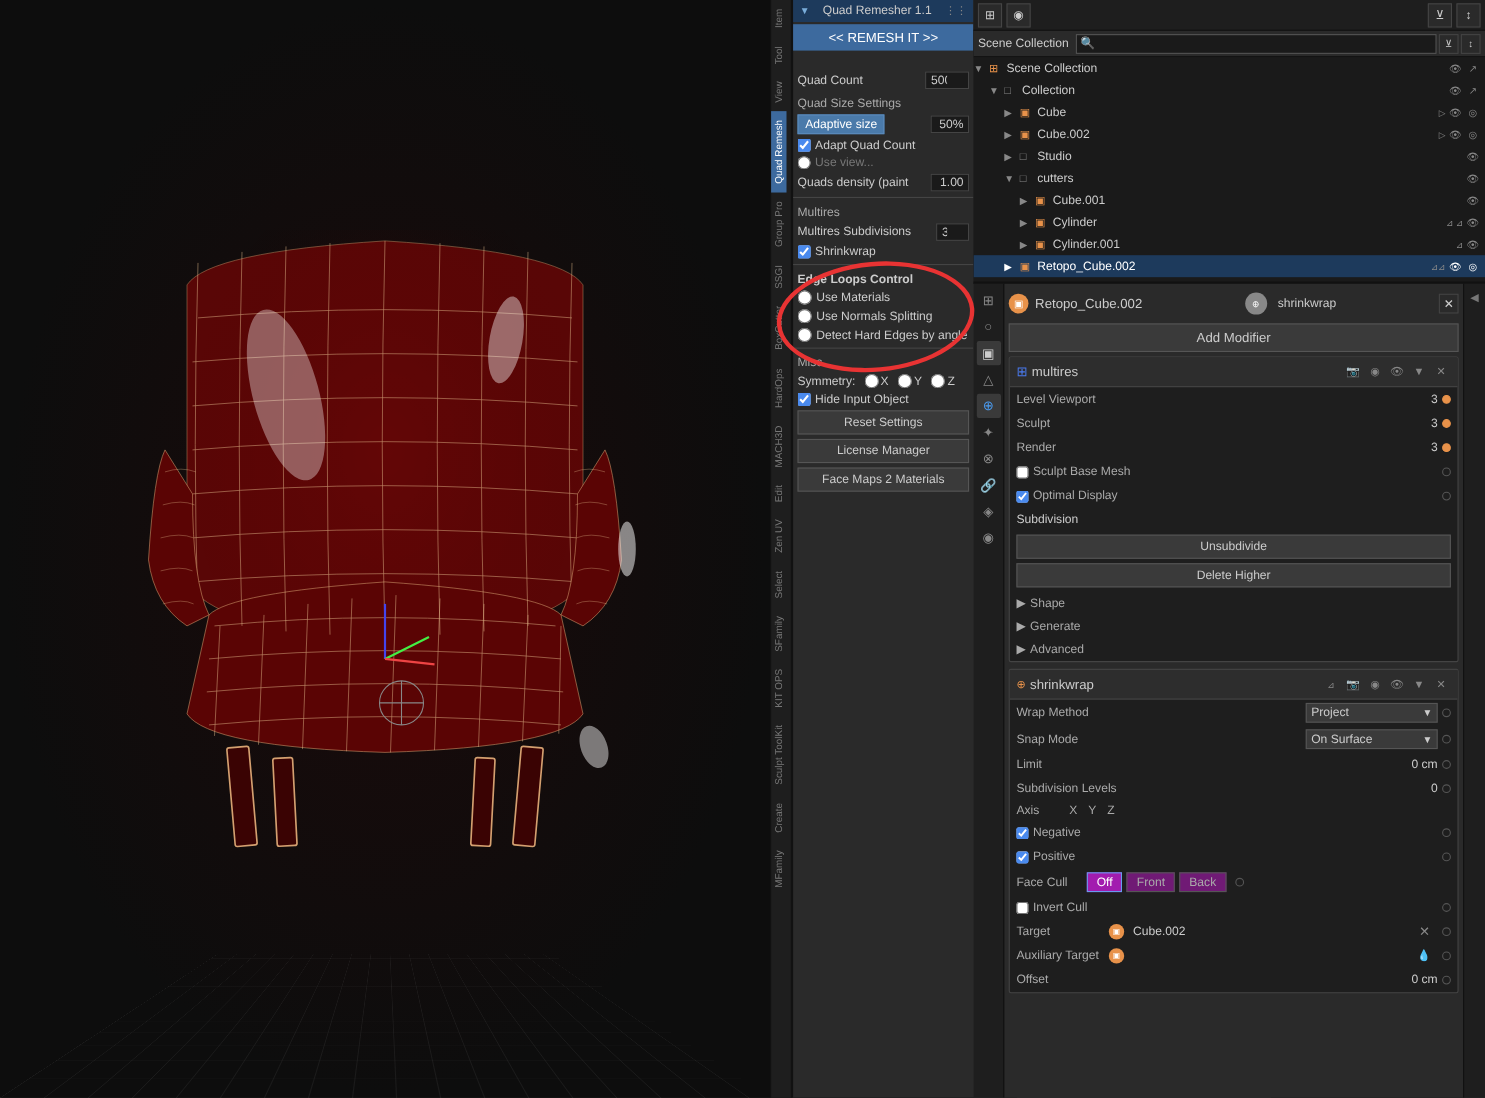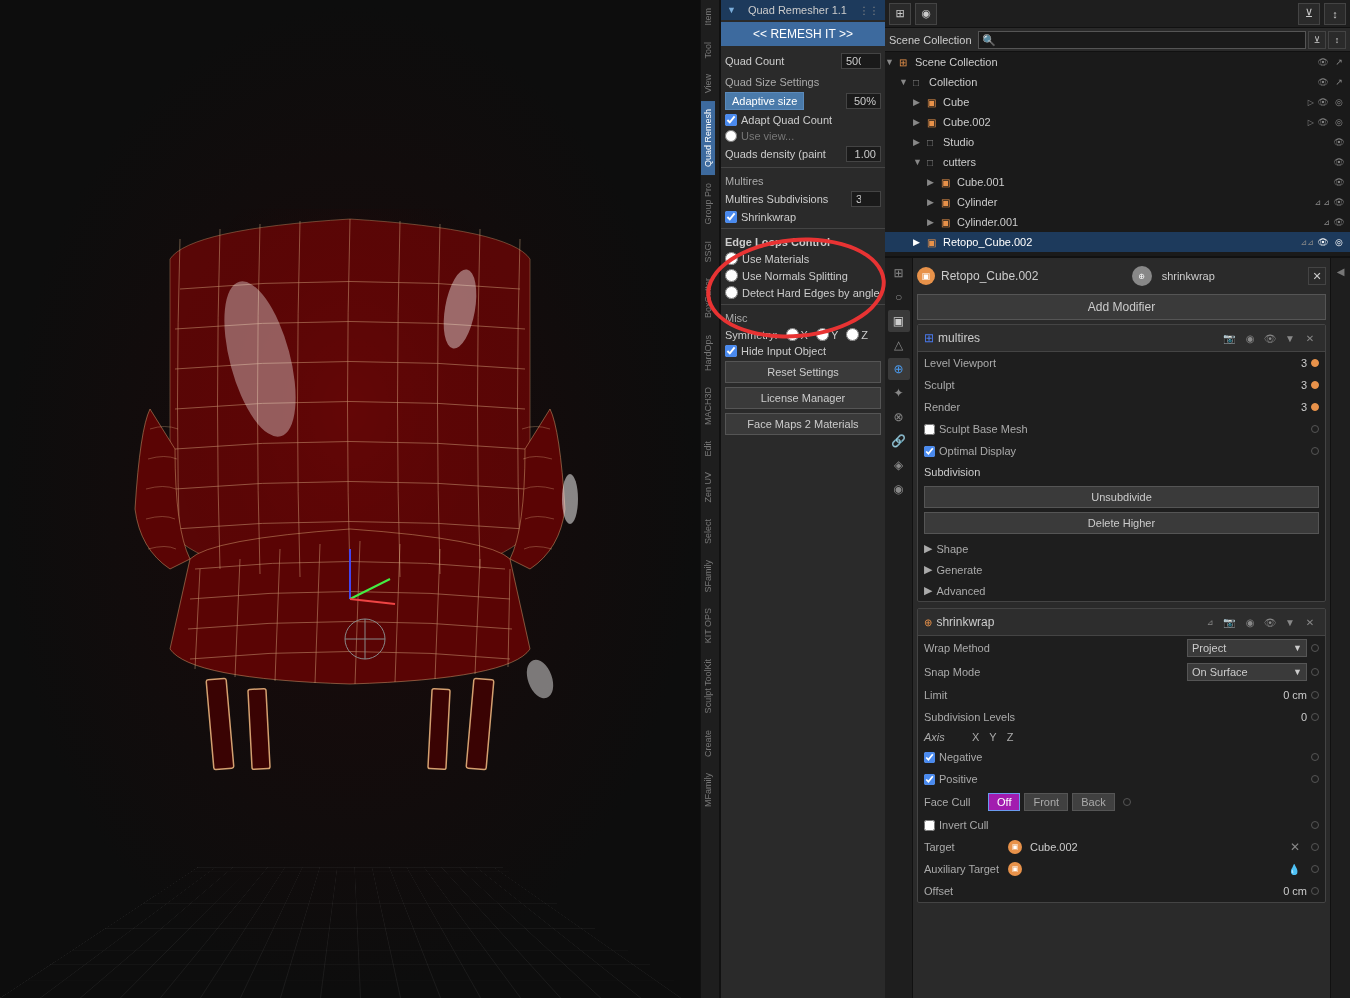--- a/index.html
+++ b/index.html
@@ -88,21 +88,21 @@
     }
 
     .remesh-btn {
       width: 100%;
       background: #3d6a9e;
       border: none;
       color: #fff;
       padding: 5px;
       font-size: 12px;
       cursor: pointer;
-      margin-bottom: 4px;
+      margin-bottom: 16px;
       text-align: center;
     }
 
     .row-label-value {
       display: flex;
       justify-content: space-between;
       align-items: center;
       padding: 3px 4px;
       font-size: 11px;
     }
@@ -568,21 +568,20 @@
       display: flex;
       align-items: center;
       padding: 3px 6px;
       font-size: 11px;
       gap: 8px;
     }
 
     .axis-label {
       color: #aaa;
       min-width: 40px;
-      font-style: italic;
     }
 
     .face-cull-row {
       display: flex;
       align-items: center;
       padding: 3px 6px;
       font-size: 11px;
       gap: 4px;
     }
 
@@ -598,21 +597,21 @@
       cursor: pointer;
     }
 
     .face-cull-btn.active {
       background: #a21caf;
       border-color: #6a9aee;
       color: #fff;
     }
 
     .face-cull-btn.inactive {
-      background: #404040;
+      background: #701a75;
       color: #aaa;
     }
 
     .target-row {
       display: flex;
       align-items: center;
       padding: 3px 6px;
       font-size: 11px;
       gap: 4px;
     }

